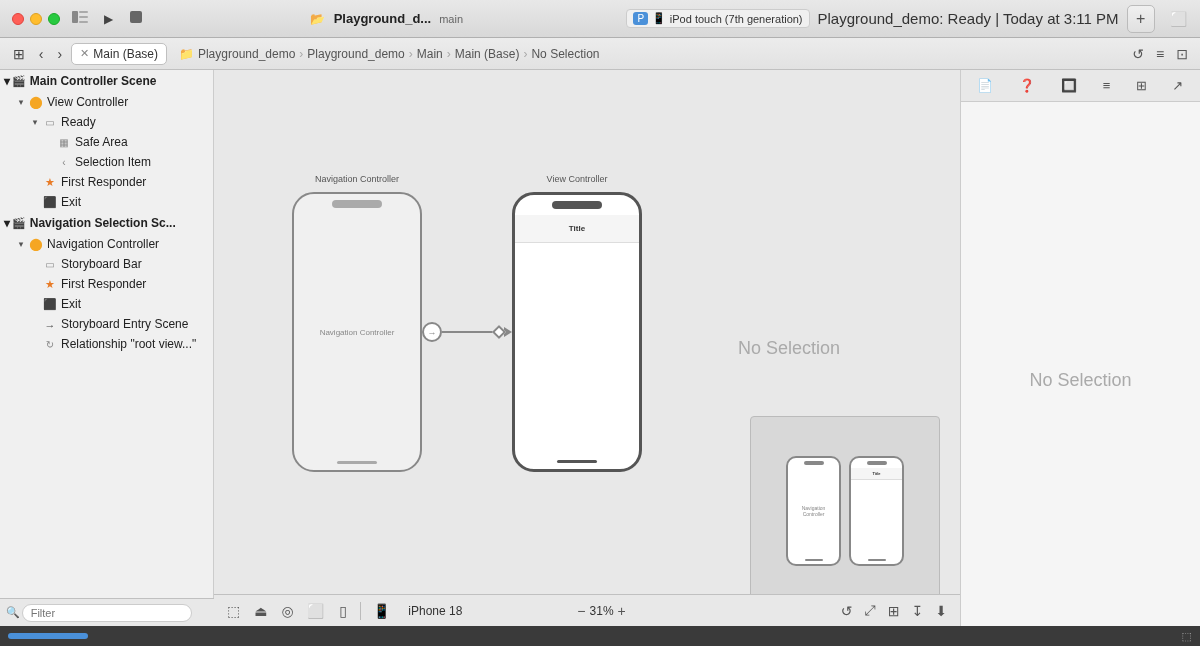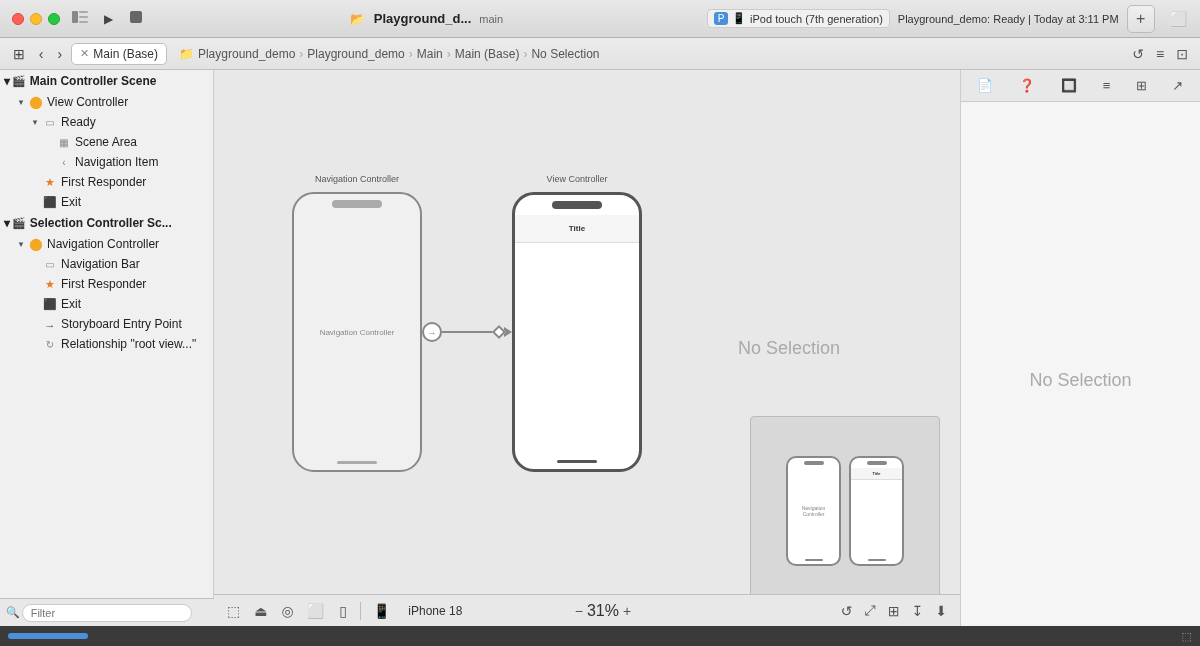--- a/index.html
+++ b/index.html
@@ -19,21 +19,21 @@
     .traffic-light { width: 12px; height: 12px; border-radius: 50%; cursor: pointer; }
     .tl-close { background: #ff5f57; border: 1px solid #e0443e; }
     .tl-min { background: #ffbd2e; border: 1px solid #dea123; }
     .tl-max { background: #28c940; border: 1px solid #1aab29; }
 
     .titlebar-middle { display: flex; align-items: center; gap: 8px; flex: 1; justify-content: center; }
     .titlebar-btn { background: none; border: none; cursor: pointer; color: #444; font-size: 12px; padding: 2px 4px; }
     .titlebar-app-name { font-size: 13px; font-weight: 600; color: #222; }
     .titlebar-sub { font-size: 11px; color: #666; }
     .device-label { font-size: 11px; color: #333; background: #f0f0f0; border: 1px solid #ccc; border-radius: 4px; padding: 2px 6px; display: flex; align-items: center; gap: 4px; }
-    .status-label { font-size: 11px; color: #333; }
+    .status-label { font-size: 15px; color: #333; }
     .plus-btn { width: 28px; height: 28px; background: linear-gradient(180deg, #f0f0f0, #e0e0e0); border: 1px solid #bbb; border-radius: 5px; display: flex; align-items: center; justify-content: center; cursor: pointer; font-size: 16px; color: #555; }
     .window-btn { background: none; border: none; cursor: pointer; color: #444; font-size: 14px; margin-left: 8px; }
 
     
     .toolbar {
       height: 32px;
       background: linear-gradient(180deg, #ececec 0%, #e2e2e2 100%);
       border-bottom: 1px solid #c0c0c0;
       display: flex;
       align-items: center;
@@ -187,21 +187,21 @@
       padding: 0 8px;
       gap: 4px;
       position: absolute;
       bottom: 0;
       left: 0;
       right: 0;
     }
     .bottom-btn { background: none; border: none; cursor: pointer; color: #555; font-size: 14px; padding: 3px 5px; }
     .device-selector { font-size: 12px; color: #333; margin: 0 8px; }
     .zoom-control { display: flex; align-items: center; gap: 4px; margin: 0 auto; }
-    .zoom-label { font-size: 16px; color: #333; text-align: center; }
+    .zoom-label { font-size: 12px; color: #333; text-align: center; }
     .zoom-btn { background: none; border: none; cursor: pointer; color: #555; font-size: 14px; }
     .bottom-right-btns { display: flex; align-items: center; gap: 2px; margin-left: auto; }
 
     
     .filter-bar {
       height: 28px;
       background: #e8e8e8;
       border-top: 1px solid #c0c0c0;
       display: flex;
       align-items: center;
@@ -324,77 +324,77 @@
 
         <div class="tree-item" style="padding-left: 28px;">
           <span class="disclosure open">▾</span>
           <span class="icon" style="color:#888;font-size:10px;">▭</span>
           <span class="label">Ready</span>
         </div>
 
         <div class="tree-item" style="padding-left: 42px;">
           <span class="disclosure"></span>
           <span class="icon" style="color:#888;font-size:10px;">▦</span>
-          <span class="label">Scene Area</span>
+          <span class="label">Safe Area</span>
         </div>
 
         <div class="tree-item" style="padding-left: 42px;">
           <span class="disclosure"></span>
           <span class="icon" style="color:#888;font-size:10px;">‹</span>
-          <span class="label">Navigation Item</span>
+          <span class="label">Selection Item</span>
         </div>
 
         <div class="tree-item" style="padding-left: 28px;">
           <span class="disclosure"></span>
           <span class="icon" style="color:#e87c28;font-size:11px;">★</span>
           <span class="label">First Responder</span>
         </div>
 
         <div class="tree-item" style="padding-left: 28px;">
           <span class="disclosure"></span>
           <span class="icon" style="color:#e87c28;font-size:11px;">⬛</span>
           <span class="label">Exit</span>
         </div>
       </div>
 
       <div class="sidebar-section">
         <div class="scene-header">
           <span class="disclosure open">▾</span>
           <span style="margin-left:2px;font-size:11px;">🎬</span>
-          <span style="margin-left:4px;">Selection Controller Sc...</span>
+          <span style="margin-left:4px;">Navigation Selection Sc...</span>
         </div>
 
         <div class="tree-item" style="padding-left: 14px;">
           <span class="disclosure open">▾</span>
           <span class="icon" style="color:#f5a623;font-size:12px;">⬤</span>
           <span class="label">Navigation Controller</span>
         </div>
 
         <div class="tree-item" style="padding-left: 28px;">
           <span class="disclosure"></span>
           <span class="icon" style="color:#888;font-size:10px;">▭</span>
-          <span class="label">Navigation Bar</span>
+          <span class="label">Storyboard Bar</span>
         </div>
 
         <div class="tree-item" style="padding-left: 28px;">
           <span class="disclosure"></span>
           <span class="icon" style="color:#e87c28;font-size:11px;">★</span>
           <span class="label">First Responder</span>
         </div>
 
         <div class="tree-item" style="padding-left: 28px;">
           <span class="disclosure"></span>
           <span class="icon" style="color:#e87c28;font-size:11px;">⬛</span>
           <span class="label">Exit</span>
         </div>
 
         <div class="tree-item" style="padding-left: 28px;">
           <span class="disclosure"></span>
           <span class="icon" style="color:#444;font-size:11px;">→</span>
-          <span class="label">Storyboard Entry Point</span>
+          <span class="label">Storyboard Entry Scene</span>
         </div>
 
         <div class="tree-item" style="padding-left: 28px;">
           <span class="disclosure"></span>
           <span class="icon" style="color:#888;font-size:10px;">↻</span>
           <span class="label">Relationship "root view..."</span>
         </div>
       </div>
 
       <div style="position:absolute;bottom:0;left:0;width:214px;">

